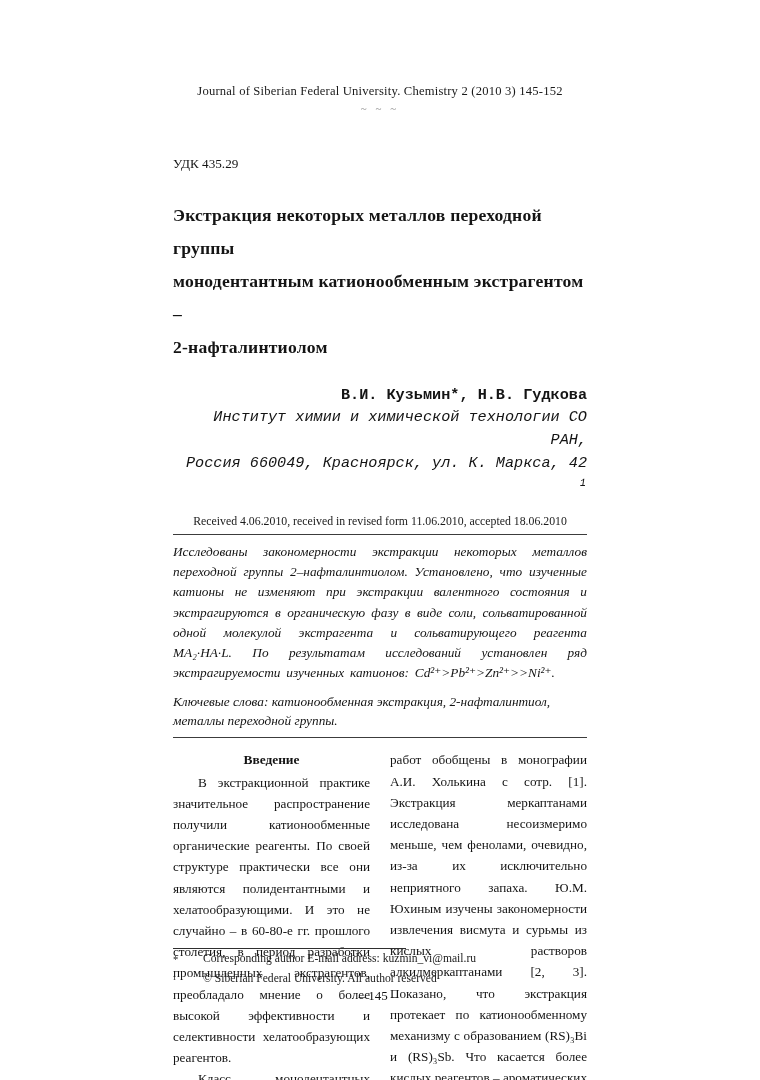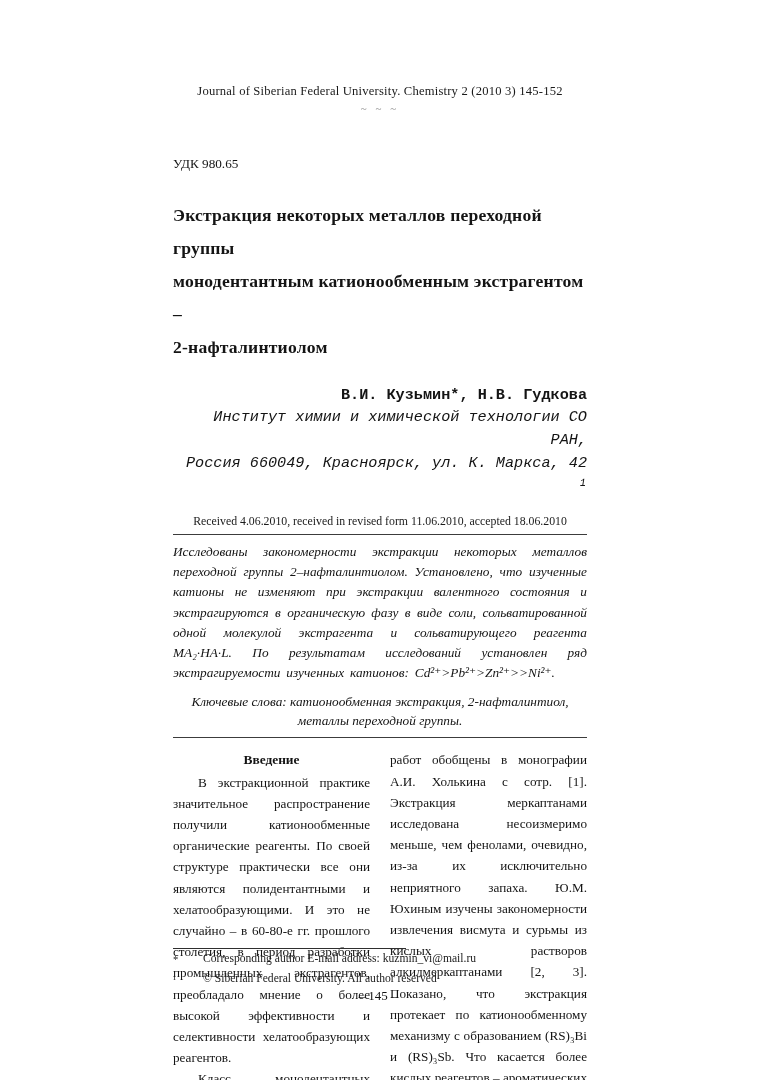--- a/index.html
+++ b/index.html
@@ -80,21 +80,20 @@
     font-size: 13.3px;
     line-height: 20.2px;
     text-align: justify;
     word-spacing: 2.5px;
   }
   .keywords {
     margin-top: 9px;
     font-style: italic;
     font-size: 13.3px;
     line-height: 19px;
-    text-align: center;
   }
   .rule-2 {
     border: none;
     border-top: 1.6px solid #3c3c3c;
     margin: 7px 0 0 0;
   }
   .columns {
     margin-top: 11px;
     display: flex;
     gap: 20px;
@@ -153,21 +152,21 @@
 </style>
 </head>
 <body>
 
 <div class="page">
   <div class="content">
 
     <div class="journal-header">Journal of  Siberian Federal University.  Chemistry 2 (2010 3) 145-152</div>
     <div class="ornament">~ ~ ~</div>
 
-    <div class="udc">УДК 980.65</div>
+    <div class="udc">УДК 435.29</div>
 
     <div class="title">
       <div>Экстракция некоторых металлов переходной группы</div>
       <div>монодентантным катионообменным экстрагентом –</div>
       <div>2-нафталинтиолом</div>
     </div>
 
     <div class="authors-block">
       <div class="authors">В.И. Кузьмин*, Н.В. Гудкова</div>
       <div class="affiliation">Институт химии и химической технологии СО РАН,</div>

